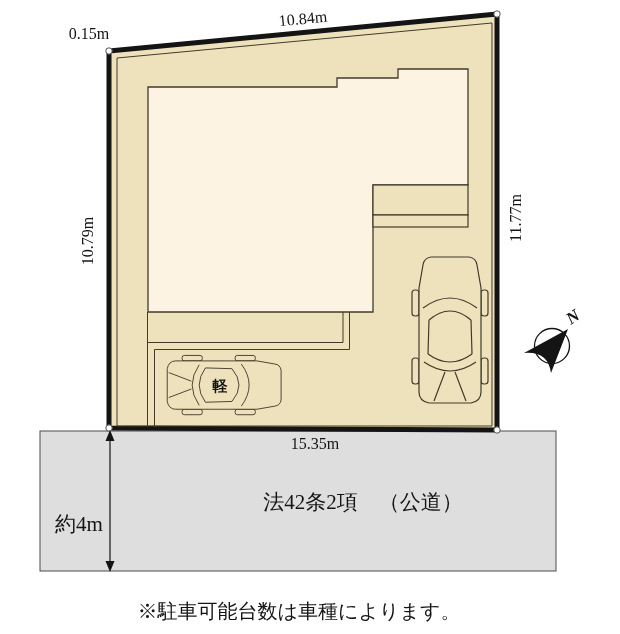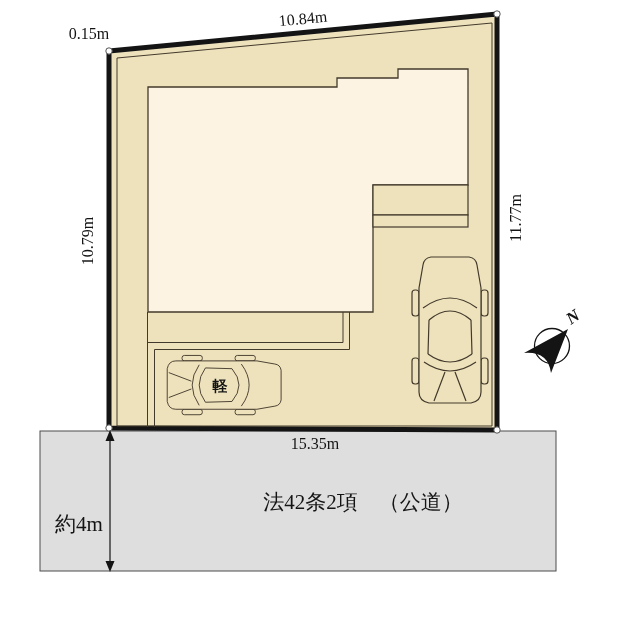--- a/index.html
+++ b/index.html
@@ -76,16 +76,17 @@
     </g>
   </svg>
 
   <div class="lbl f16 rot-top" style="left:303px;top:19px;">10.84m</div>
   <div class="lbl f16" style="left:89px;top:34px;">0.15m</div>
   <div class="lbl f16 rot-left" style="left:88px;top:241px;">10.79m</div>
   <div class="lbl f16 rot-left" style="left:516px;top:218px;">11.77m</div>
   <div class="lbl f15" style="left:315px;top:444px;">15.35m</div>
   <div class="lbl f21" style="left:79px;top:500px;margin-top:24px;">約4m</div>
   <div class="lbl f21" style="left:327px;top:502px;margin-left:36px;">法42条2項　（公道）</div>
+  <div class="lbl f20" style="left:299px;top:611px;">※駐車可能台数は車種によります。</div>
   <div class="lbl kei" style="left:220px;top:386px;">軽</div>
   <div class="lbl north" style="left:573px;top:317px;">N</div>
 
 </div>
 
 </body></html>

